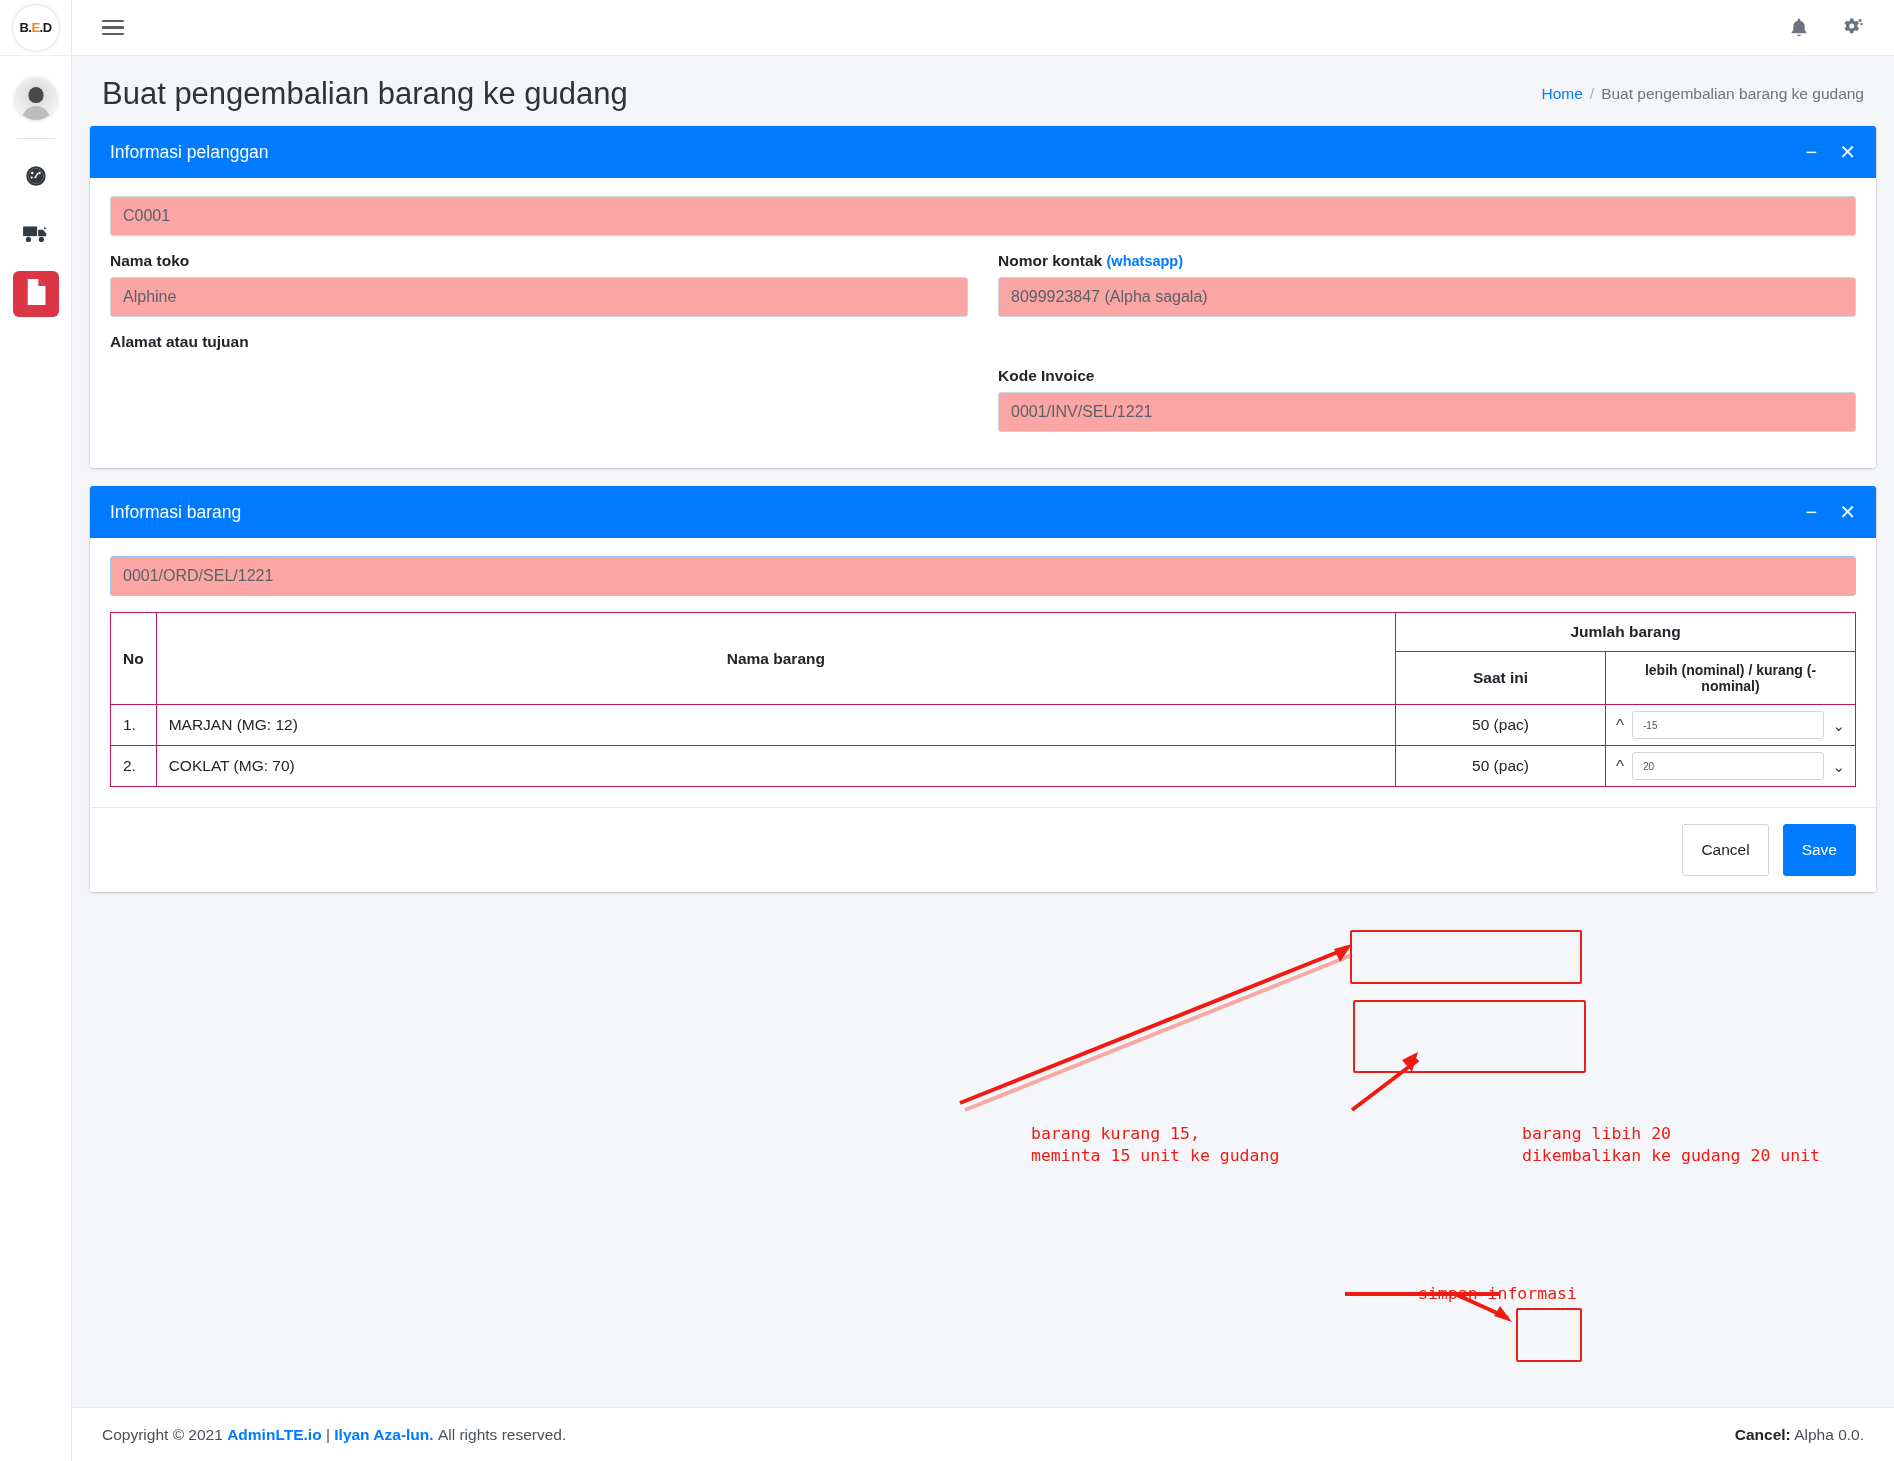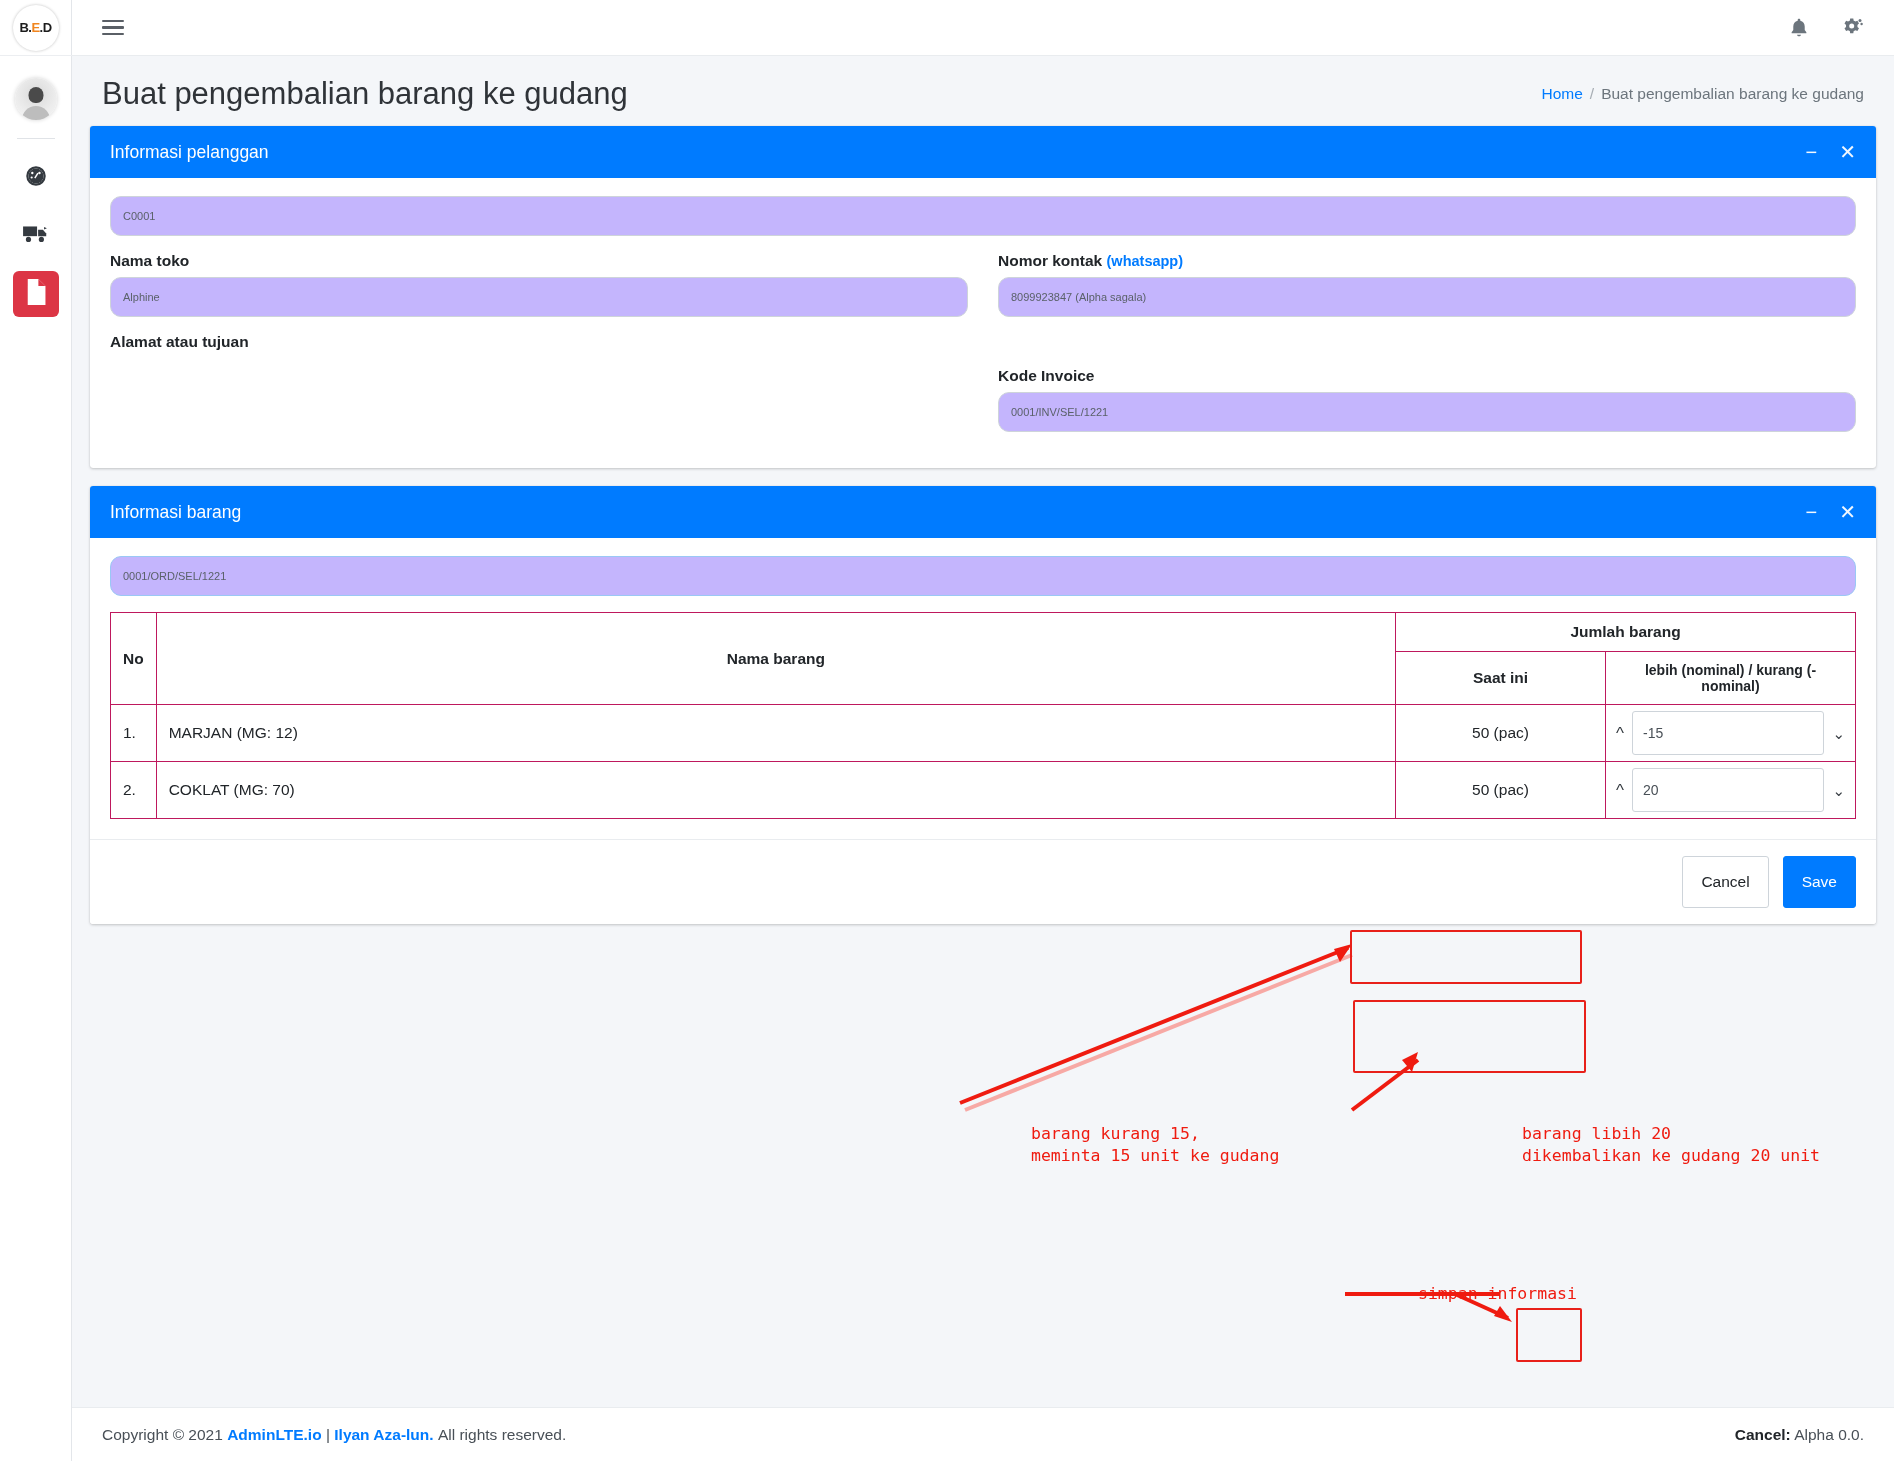--- a/index.html
+++ b/index.html
@@ -96,23 +96,23 @@
 
   .form-row { display:flex; gap:30px; }
   .col { flex:1; min-width:0; }
   .form-group { margin-bottom:16px; }
   label.form-label {
     display:block; font-size:15.5px; font-weight:bold; color:#212529;
     margin-bottom:7px;
   }
   label.form-label .sub { color:#007bff; font-weight:700; font-size:14.5px; }
   .form-control {
-    width:100%; height:40px; background:#c4b5fd;
-    border:1px solid #ced4da; border-radius:11px;
-    padding:0 12px; font-size:11px; color:#495057;
+    width:100%; height:40px; background:#fca5a5;
+    border:1px solid #ced4da; border-radius:3px;
+    padding:0 12px; font-size:16px; color:#495057;
     font-family:"Liberation Sans", sans-serif;
     display:flex; align-items:center;
   }
   .form-control.readonly { color:#5a6169; }
   textarea.form-control, .textarea-control {
     height:60px; padding:9px 12px; resize:vertical;
     display:block; line-height:1.35;
   }
   .ta-tall { height:62px; }
 
@@ -133,22 +133,22 @@
   td.nama { text-align:left; }
   td.saat { text-align:center; }
   .qty-cell { padding:6px 8px !important; }
 
   .qty-wrap { display:flex; align-items:center; gap:6px; }
   .spinner-up {
     font-size:17px; color:#343a40; cursor:pointer; line-height:1;
     padding:0 2px; user-select:none;
   }
   .qty-input {
-    flex:1; height:44px; border:1px solid #ced4da; border-radius:3px;
-    background:#fff; font-size:14px; color:#495057;
+    flex:1; height:28px; border:1px solid #ced4da; border-radius:3px;
+    background:#fff; font-size:10px; color:#495057;
     padding:0 10px; display:flex; align-items:center;
   }
   .chevron { font-size:15px; color:#343a40; cursor:pointer; line-height:1; padding:0 2px; }
 
   
   .hl-box {
     position:absolute; border:2.5px solid #e8201a; border-radius:2px;
     pointer-events:none; z-index:20;
   }
   .anno {

